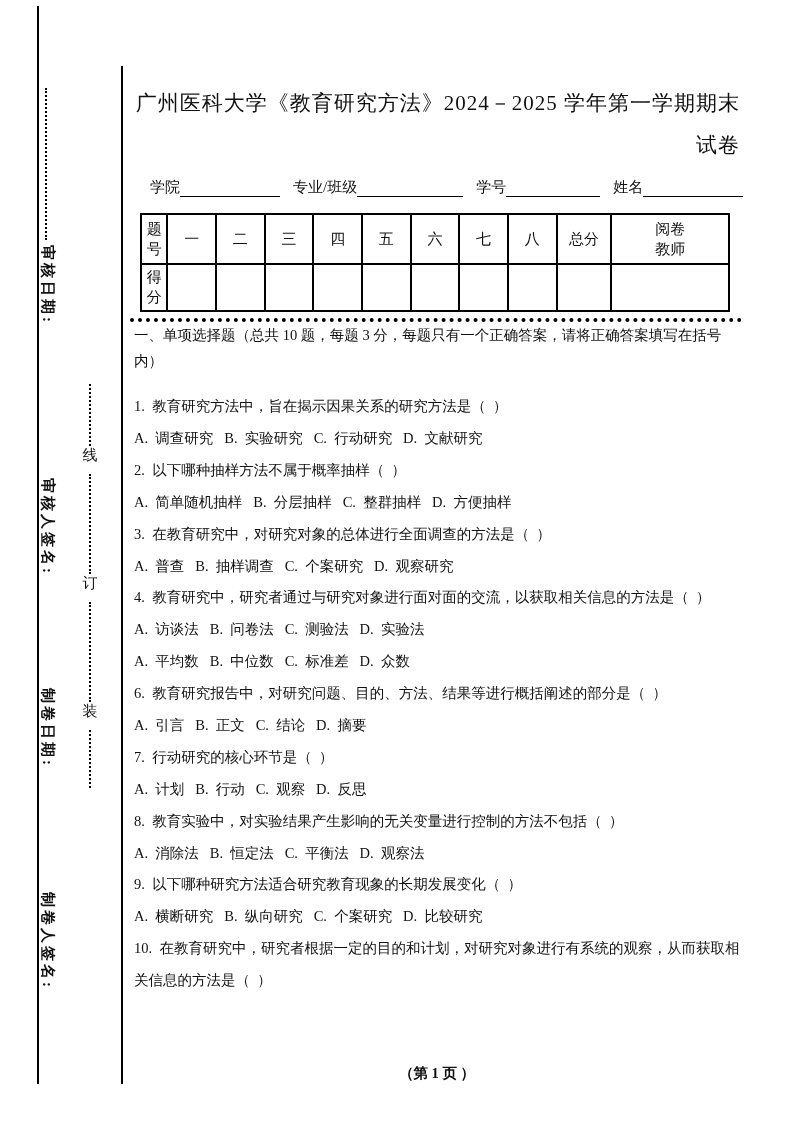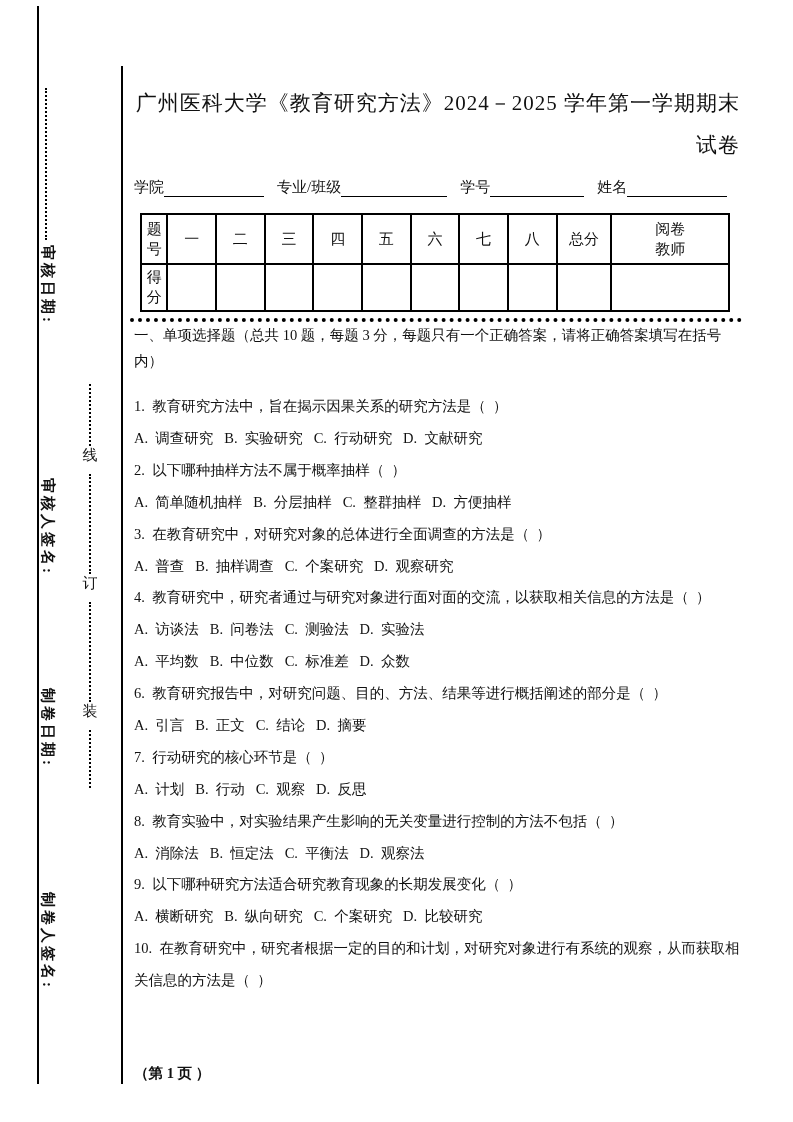--- a/index.html
+++ b/index.html
@@ -30,21 +30,21 @@
   .ml-4 { left:57px; top:892px; }
   .bind-char { position:absolute; left:81px; width:18px; text-align:center; font-size:15px; }
   .bc-1 { top:446px; } .bc-2 { top:574px; } .bc-3 { top:702px; }
 
   
   .content { position:absolute; left:134px; top:82px; width:606px; }
   .exam-title {
     text-align:right; font-size:21px; line-height:2.0;
     letter-spacing:1px;
   }
-  .fields { margin-top:12px; font-size:15px; white-space:nowrap;font-family:Liberation Serif, serif; }
+  .fields { margin-top:12px; margin-left:16px; font-size:15px; white-space:nowrap;font-family:Liberation Serif, serif; }
   .field { margin-right:13px; }
   .blank {
     display:inline-block; border-bottom:1.6px solid #000; height:1.15em;
     vertical-align:bottom;
   }
   .blank.w1 { width:100px; } .blank.w2 { width:106px; }
   .blank.w3 { width:94px; }  .blank.w4 { width:100px; }
 
   table.score { border-collapse:collapse; margin-top:16px; margin-left:6px; width:590px; table-layout:fixed; }
   table.score td {
@@ -59,21 +59,21 @@
   .dotline { margin-top:6px; margin-left:-4px; width:612px; border-top:4px dotted #000; }
 
   .section-heading {
     font-size:14.5px; line-height:1.85; white-space:pre-wrap;
   }
   .questions { margin-top:16px; font-size:14.5px; }
   .q-block div { line-height:2.2; white-space:pre-wrap; }
 
   .footer {
     position:absolute; left:134px; top:1064px; width:606px;
-    text-align:left; font-weight:bold; font-size:14.5px;
+    text-align:center; font-weight:bold; font-size:14.5px;
   }
 </style>
 </head>
 <body>
 
 <div class="page">
 
   <div class="vline outer"></div>
   <div class="vline inner"></div>
 

